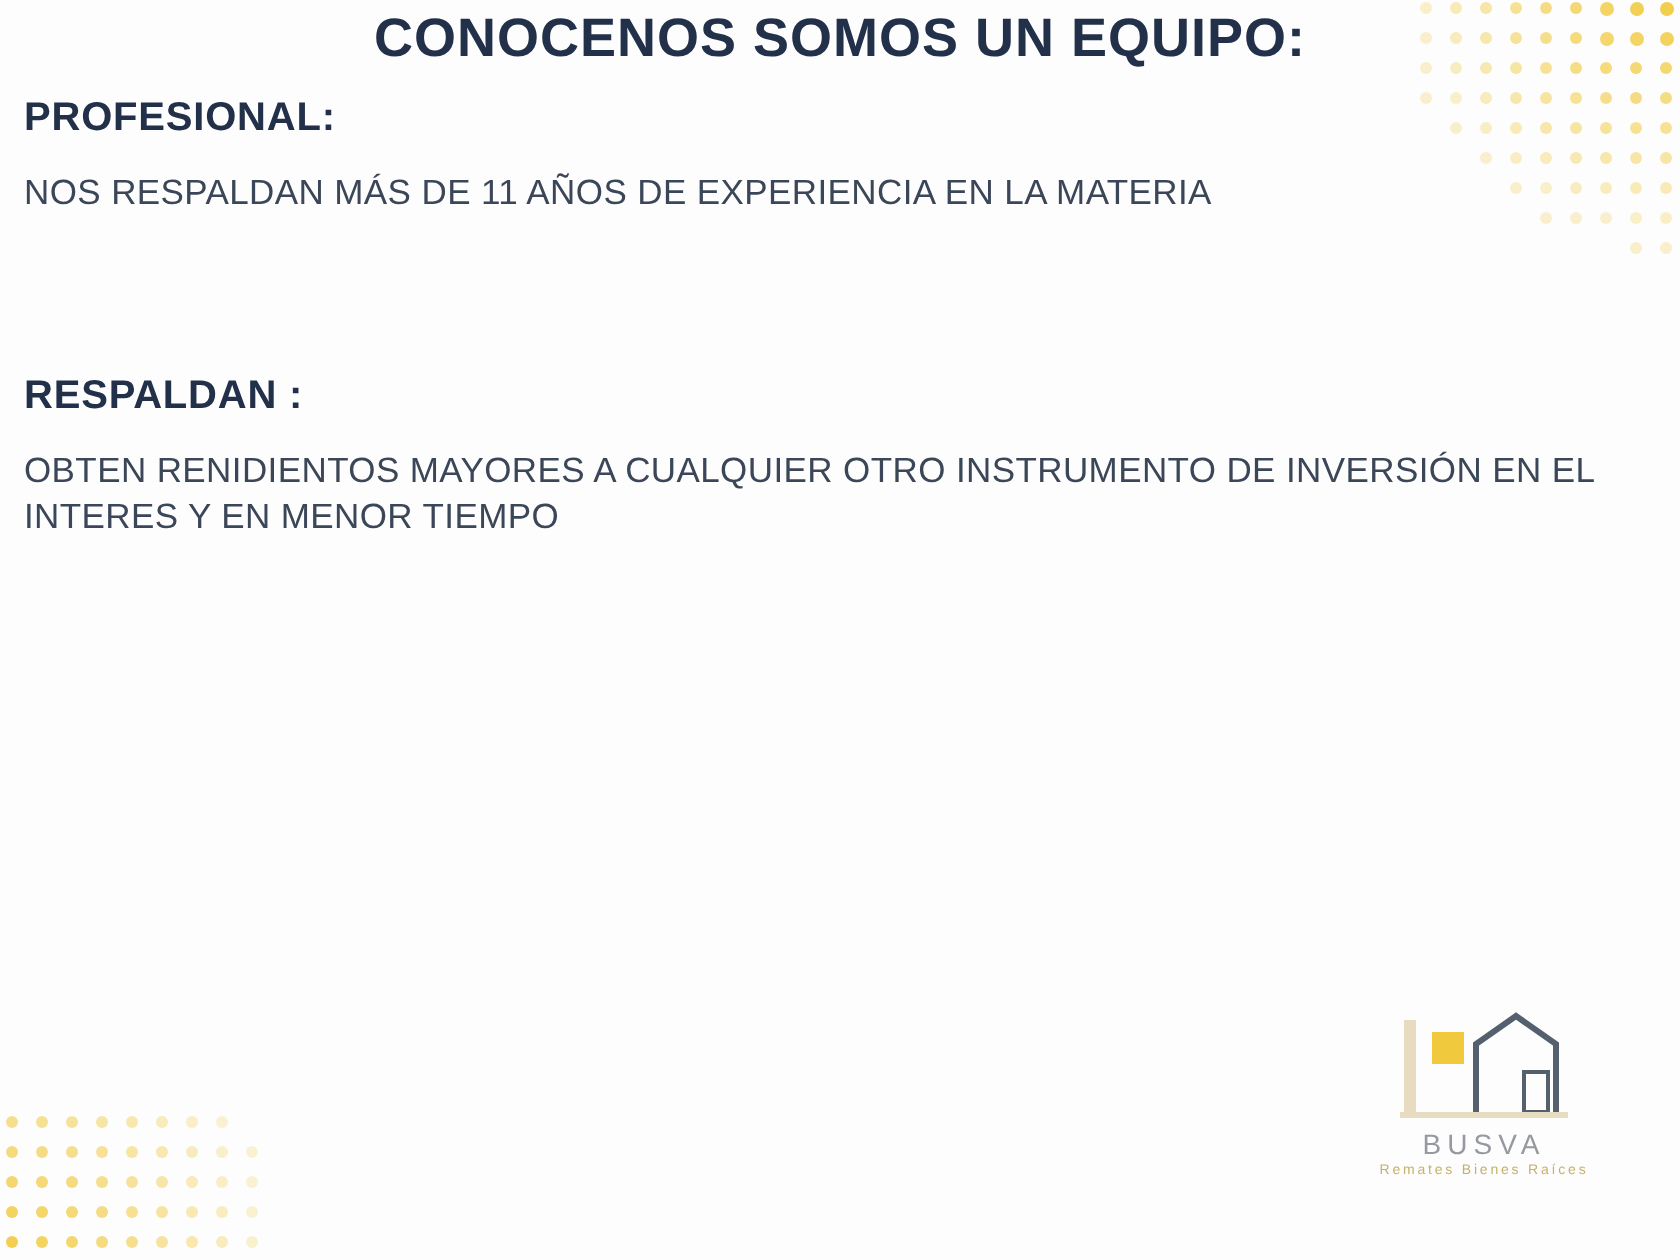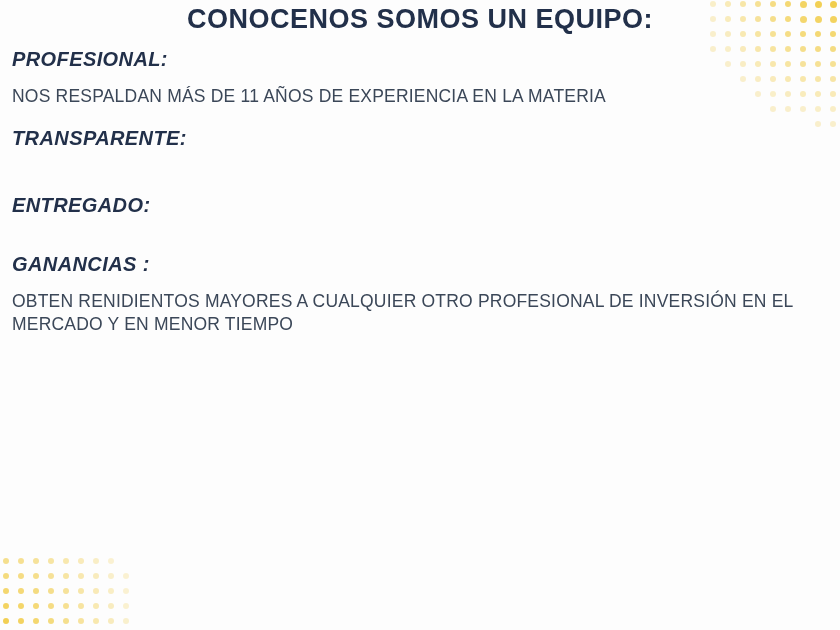--- a/index.html
+++ b/index.html
@@ -67,21 +67,20 @@
   }
   .block {
     margin-bottom: 4px;
   }
   .block-head {
     font-size: 20px;
     font-weight: bold;
     color: #22304a;
     letter-spacing: 0.4px;
     margin: 0 0 14px 2px;
-    font-style: italic;
   }
   .block-body {
     font-size: 17.5px;
     color: #3b4758;
     line-height: 1.28;
     letter-spacing: 0.2px;
     margin: 0 0 6px 2px;
     max-width: 790px;
   }
 
@@ -242,32 +241,48 @@
   <div class="content">
 
     <div class="block">
       <div class="block-head">PROFESIONAL:</div>
       <div class="block-body">NOS RESPALDAN MÁS DE 11 AÑOS DE EXPERIENCIA EN LA MATERIA</div>
     </div>
 
     <div class="sp-1"></div>
 
     <div class="block">
-      <div class="block-head">TRANSPARENTE:</div>
     </div>
 
     <div class="sp-2"></div>
 
     <div class="block">
-      <div class="block-head">ENTREGADO:</div>
     </div>
 
     <div class="sp-3"></div>
 
     <div class="block">
-      <div class="block-head">GANANCIAS :</div>
-      <div class="block-body">OBTEN RENIDIENTOS MAYORES A CUALQUIER OTRO PROFESIONAL DE INVERSIÓN EN EL MERCADO Y EN MENOR TIEMPO</div>
+      <div class="block-head">RESPALDAN :</div>
+      <div class="block-body">OBTEN RENIDIENTOS MAYORES A CUALQUIER OTRO INSTRUMENTO DE INVERSIÓN EN EL INTERES Y EN MENOR TIEMPO</div>
     </div>
 
   </div>
 
+  <div class="logo">
+    <div class="logo-mark">
+      <svg width="100" height="62" viewBox="0 0 100 62" xmlns="http://www.w3.org/2000/svg">
+
+        <rect x="10" y="8" width="6" height="46" fill="#e8dcc0"></rect>
+
+        <rect x="24" y="14" width="16" height="16" fill="#f0c93c"></rect>
+
+        <path d="M46 54 L46 20 L66 6 L86 20 L86 54" fill="none" stroke="#55606e" stroke-width="3"></path>
+
+        <rect x="70" y="34" width="12" height="20" fill="none" stroke="#55606e" stroke-width="2"></rect>
+
+        <rect x="8" y="54" width="84" height="3" fill="#e8dcc0"></rect>
+      </svg>
+    </div>
+    <div class="logo-name">BUSVA</div>
+    <div class="logo-sub">Remates Bienes Raíces</div>
+  </div>
 
 </div>
 
 </body></html>

